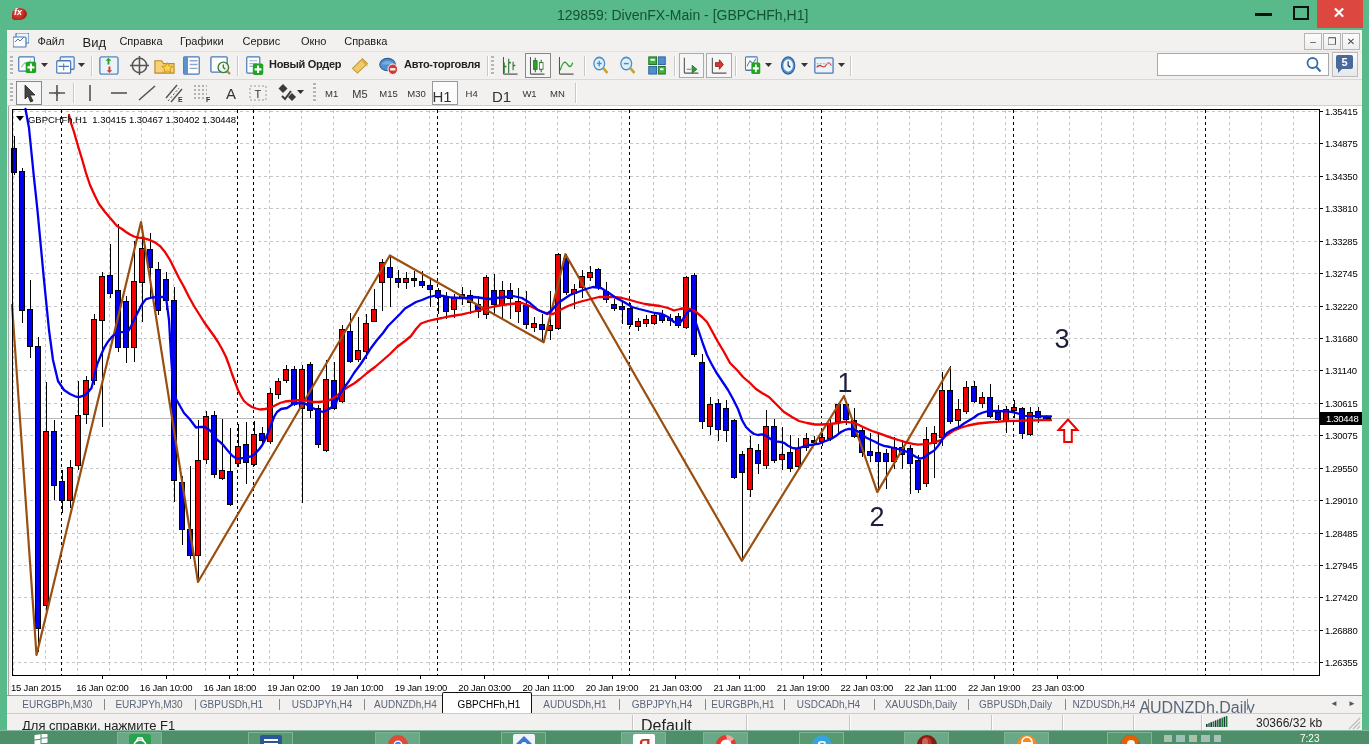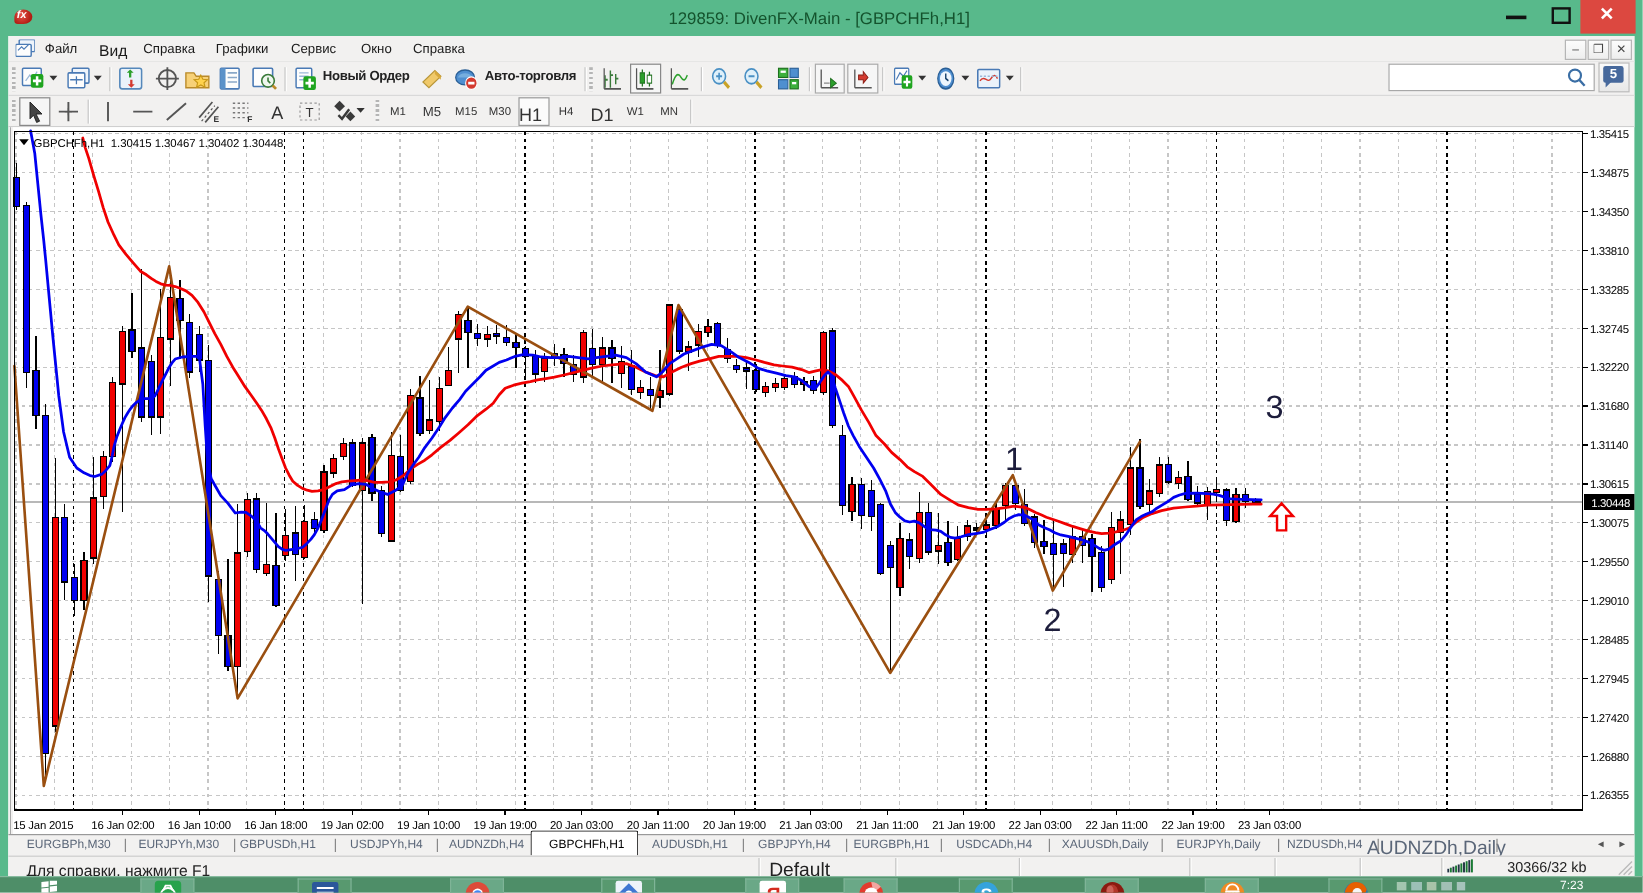--- a/index.html
+++ b/index.html
@@ -523,21 +523,21 @@
 <div class="abs" style="left:57.3px;top:698.5px;font-size:10px;color:#5a6678;transform:translateX(-50%);white-space:nowrap">EURGBPh,M30</div>
 <div class="abs" style="left:149px;top:698.5px;font-size:10px;color:#5a6678;transform:translateX(-50%);white-space:nowrap">EURJPYh,M30</div>
 <div class="abs" style="left:231.5px;top:698.5px;font-size:10px;color:#5a6678;transform:translateX(-50%);white-space:nowrap">GBPUSDh,H1</div>
 <div class="abs" style="left:322px;top:698.5px;font-size:10px;color:#5a6678;transform:translateX(-50%);white-space:nowrap">USDJPYh,H4</div>
 <div class="abs" style="left:405.5px;top:698.5px;font-size:10px;color:#5a6678;transform:translateX(-50%);white-space:nowrap">AUDNZDh,H4</div>
 <div class="abs" style="left:575px;top:698.5px;font-size:10px;color:#5a6678;transform:translateX(-50%);white-space:nowrap">AUDUSDh,H1</div>
 <div class="abs" style="left:662px;top:698.5px;font-size:10px;color:#5a6678;transform:translateX(-50%);white-space:nowrap">GBPJPYh,H4</div>
 <div class="abs" style="left:743px;top:698.5px;font-size:10px;color:#5a6678;transform:translateX(-50%);white-space:nowrap">EURGBPh,H1</div>
 <div class="abs" style="left:828.5px;top:698.5px;font-size:10px;color:#5a6678;transform:translateX(-50%);white-space:nowrap">USDCADh,H4</div>
 <div class="abs" style="left:921px;top:698.5px;font-size:10px;color:#5a6678;transform:translateX(-50%);white-space:nowrap">XAUUSDh,Daily</div>
-<div class="abs" style="left:1015.5px;top:698.5px;font-size:10px;color:#5a6678;transform:translateX(-50%);white-space:nowrap">EURJPYh,Daily</div>
+<div class="abs" style="left:1015.5px;top:698.5px;font-size:10px;color:#5a6678;transform:translateX(-50%);white-space:nowrap">GBPUSDh,Daily</div>
 <div class="abs" style="left:1104px;top:698.5px;font-size:10px;color:#5a6678;transform:translateX(-50%);white-space:nowrap">NZDUSDh,H4</div>
 <div class="abs" style="left:1197px;top:698.5px;font-size:16px;color:#5a6678;transform:translateX(-50%);white-space:nowrap">AUDNZDh,Daily</div>
 <div class="abs" style="left:103.5px;top:699px;width:1px;height:11px;background:#888"></div>
 <div class="abs" style="left:195px;top:699px;width:1px;height:11px;background:#888"></div>
 <div class="abs" style="left:278.6px;top:699px;width:1px;height:11px;background:#888"></div>
 <div class="abs" style="left:363.9px;top:699px;width:1px;height:11px;background:#888"></div>
 <div class="abs" style="left:618.9px;top:699px;width:1px;height:11px;background:#888"></div>
 <div class="abs" style="left:705px;top:699px;width:1px;height:11px;background:#888"></div>
 <div class="abs" style="left:783.6px;top:699px;width:1px;height:11px;background:#888"></div>
 <div class="abs" style="left:873.8px;top:699px;width:1px;height:11px;background:#888"></div>

